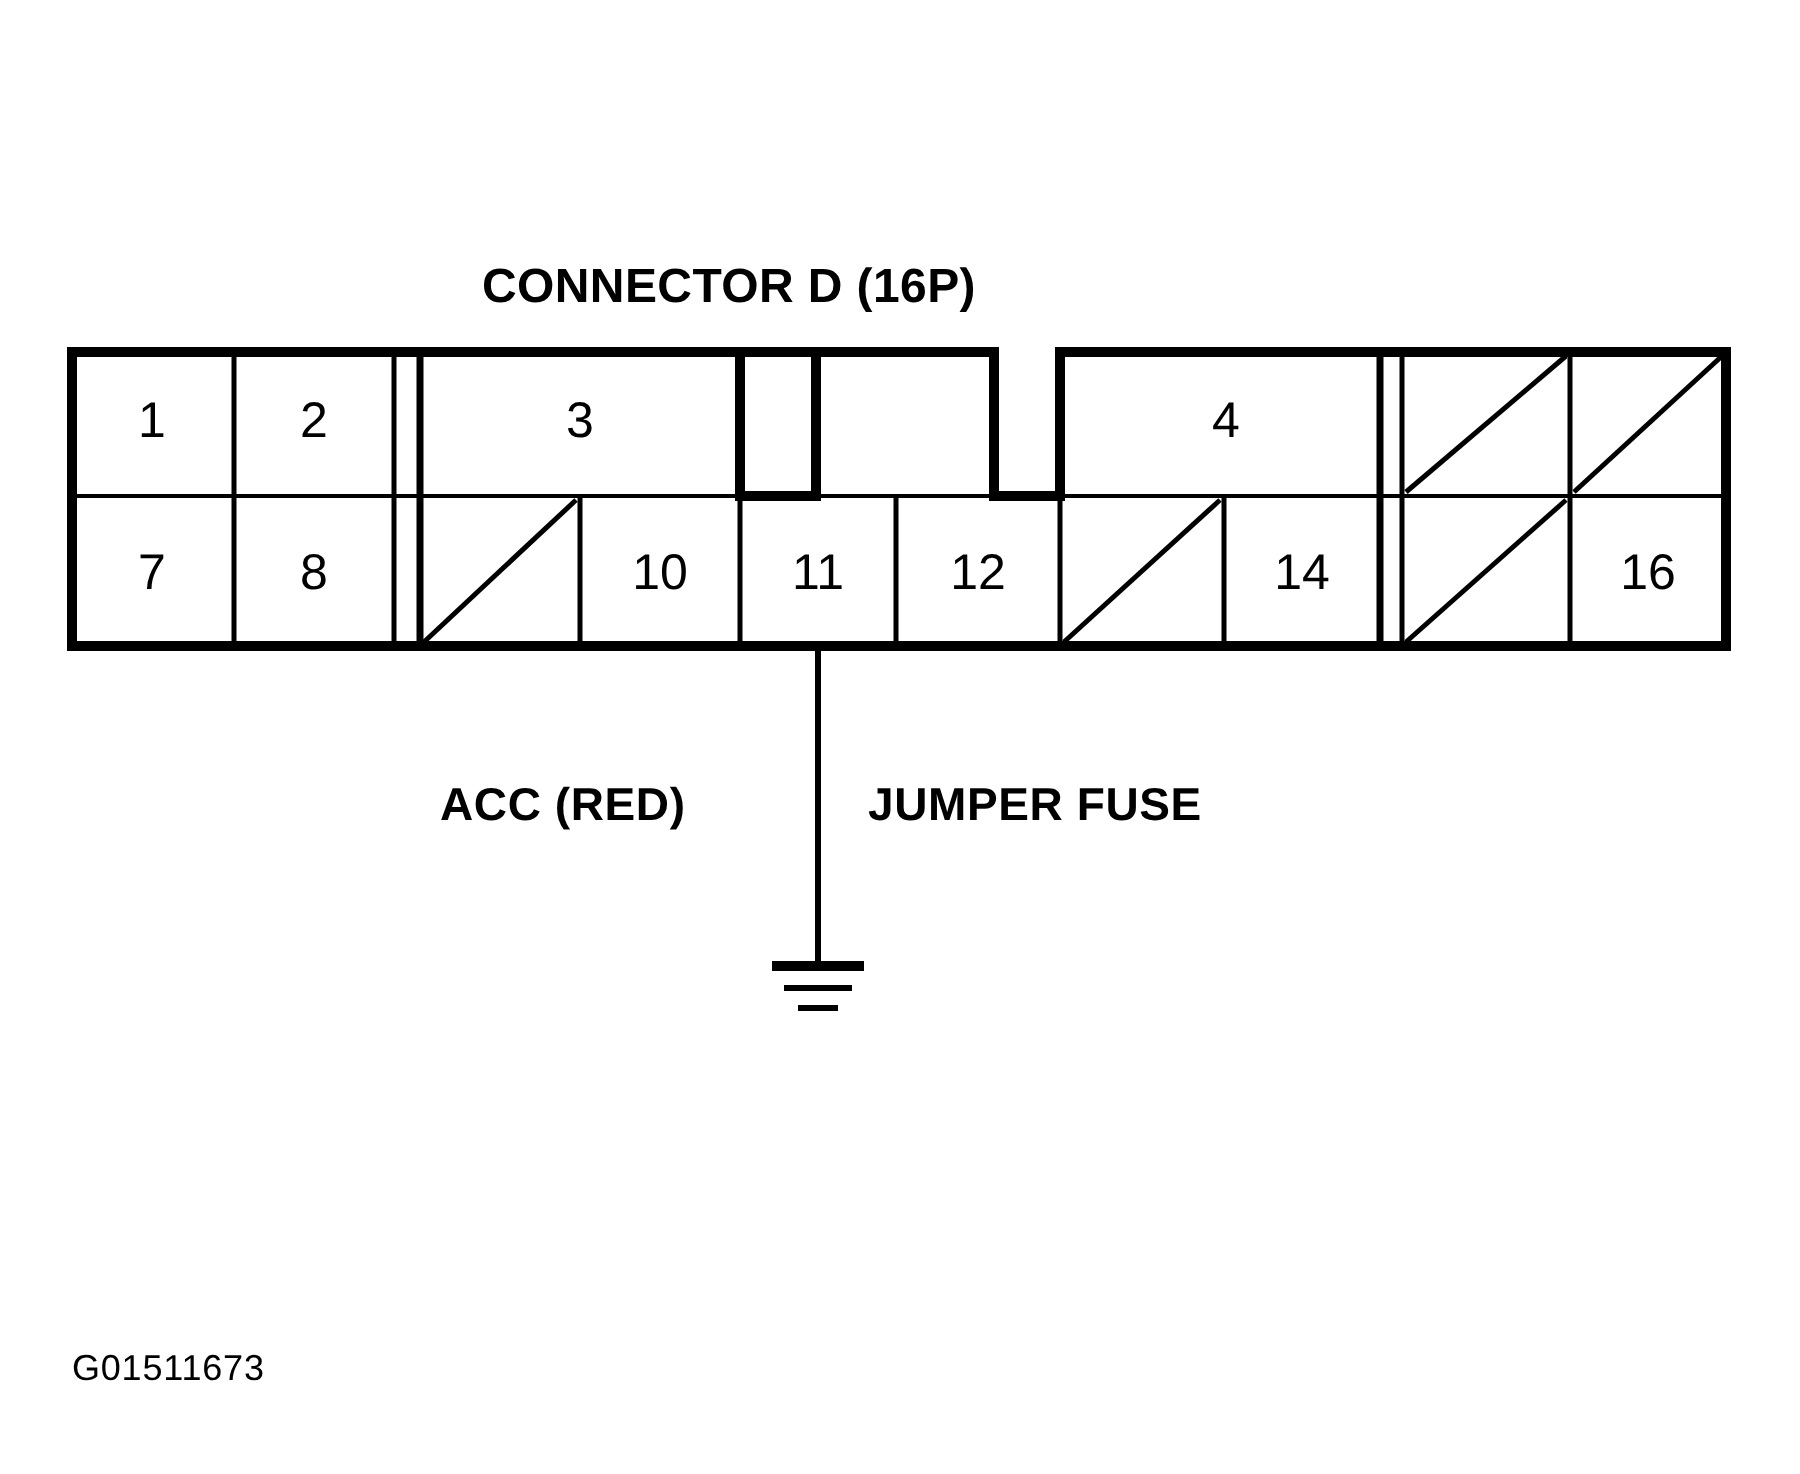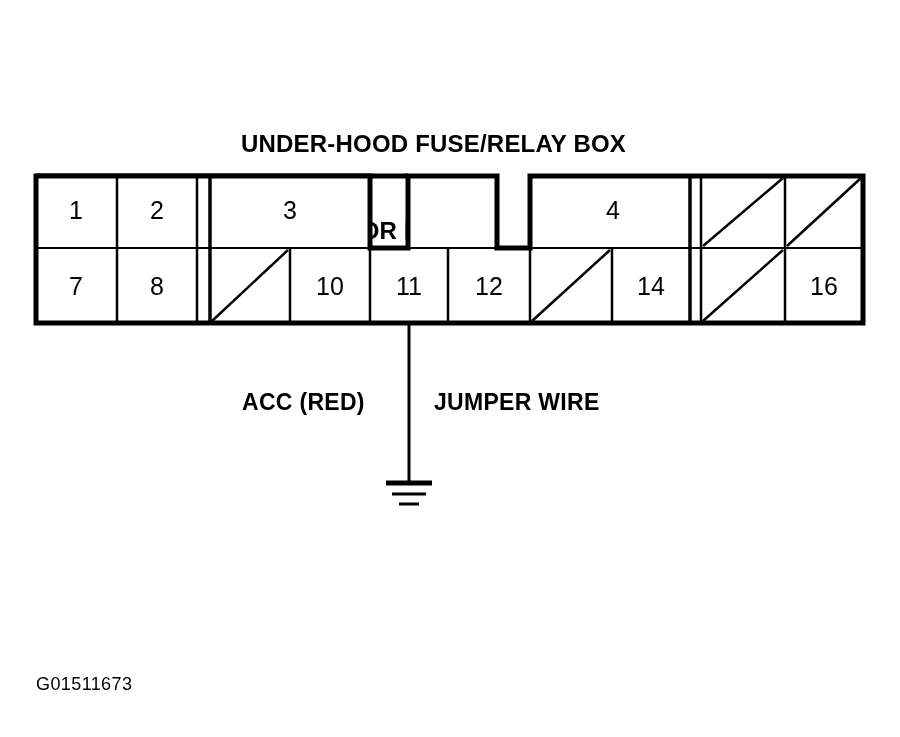--- a/index.html
+++ b/index.html
@@ -41,21 +41,21 @@
   }
 
   
   .wire-label {
     position: absolute;
     font-weight: bold;
     font-size: 23px;
     letter-spacing: 0.3px;
     white-space: nowrap;
   }
-  #acc-label { left: 242px; top: 389px; }
+  #acc-label { left: 220px; top: 389px; }
   #jumper-label { left: 434px; top: 389px; }
 
   
   #caption {
     position: absolute;
     left: 224px;
     top: 590px;
     font-size: 24px;
     letter-spacing: 0.2px;
     white-space: nowrap;
@@ -79,21 +79,20 @@
     text-anchor: middle;
     dominant-baseline: middle;
   }
 </style>
 </head>
 <body>
 
 <div id="page">
 
   <div class="title-block">
-    <span class="title-line">UNDER-HOOD FUSE/RELAY BOX</span>
     <span class="title-line">CONNECTOR D (16P)</span>
   </div>
 
   <svg id="connector-svg" width="900" height="560" viewBox="0 0 900 560">
 
     <path d="M 36,248
              L 36,176
              L 408,176
              L 408,176
              L 408,248
@@ -174,18 +173,18 @@
 
     <line x1="409" y1="323" x2="409" y2="483" stroke="#000000" stroke-width="3"></line>
 
     <line x1="386" y1="483" x2="432" y2="483" stroke="#000000" stroke-width="5"></line>
     <line x1="392" y1="494" x2="426" y2="494" stroke="#000000" stroke-width="3"></line>
     <line x1="399" y1="504" x2="419" y2="504" stroke="#000000" stroke-width="3"></line>
   </svg>
 
   <div class="wire-label" id="acc-label">ACC (RED)</div>
 
-  <div class="wire-label" id="jumper-label">JUMPER WIRE</div>
+  <div class="wire-label" id="jumper-label">JUMPER FUSE</div>
 
 
   <div id="figure-id">G01511673</div>
 
 </div>
 
 </body></html>

